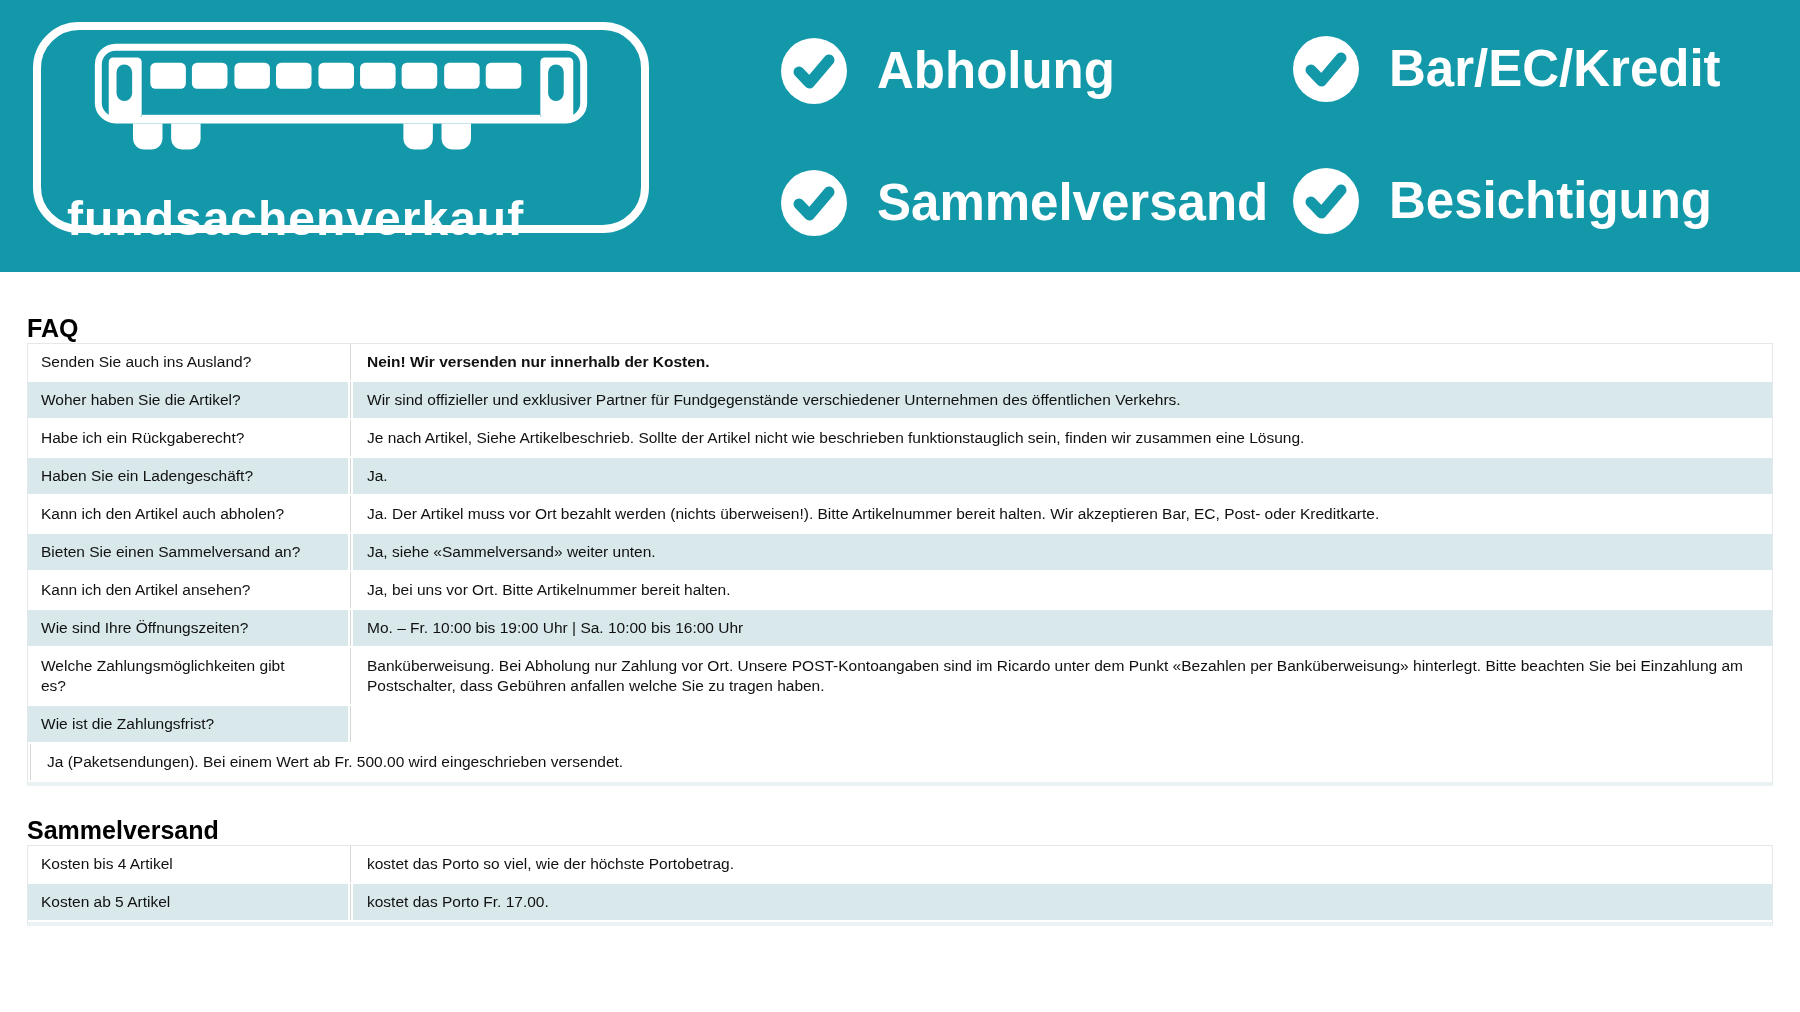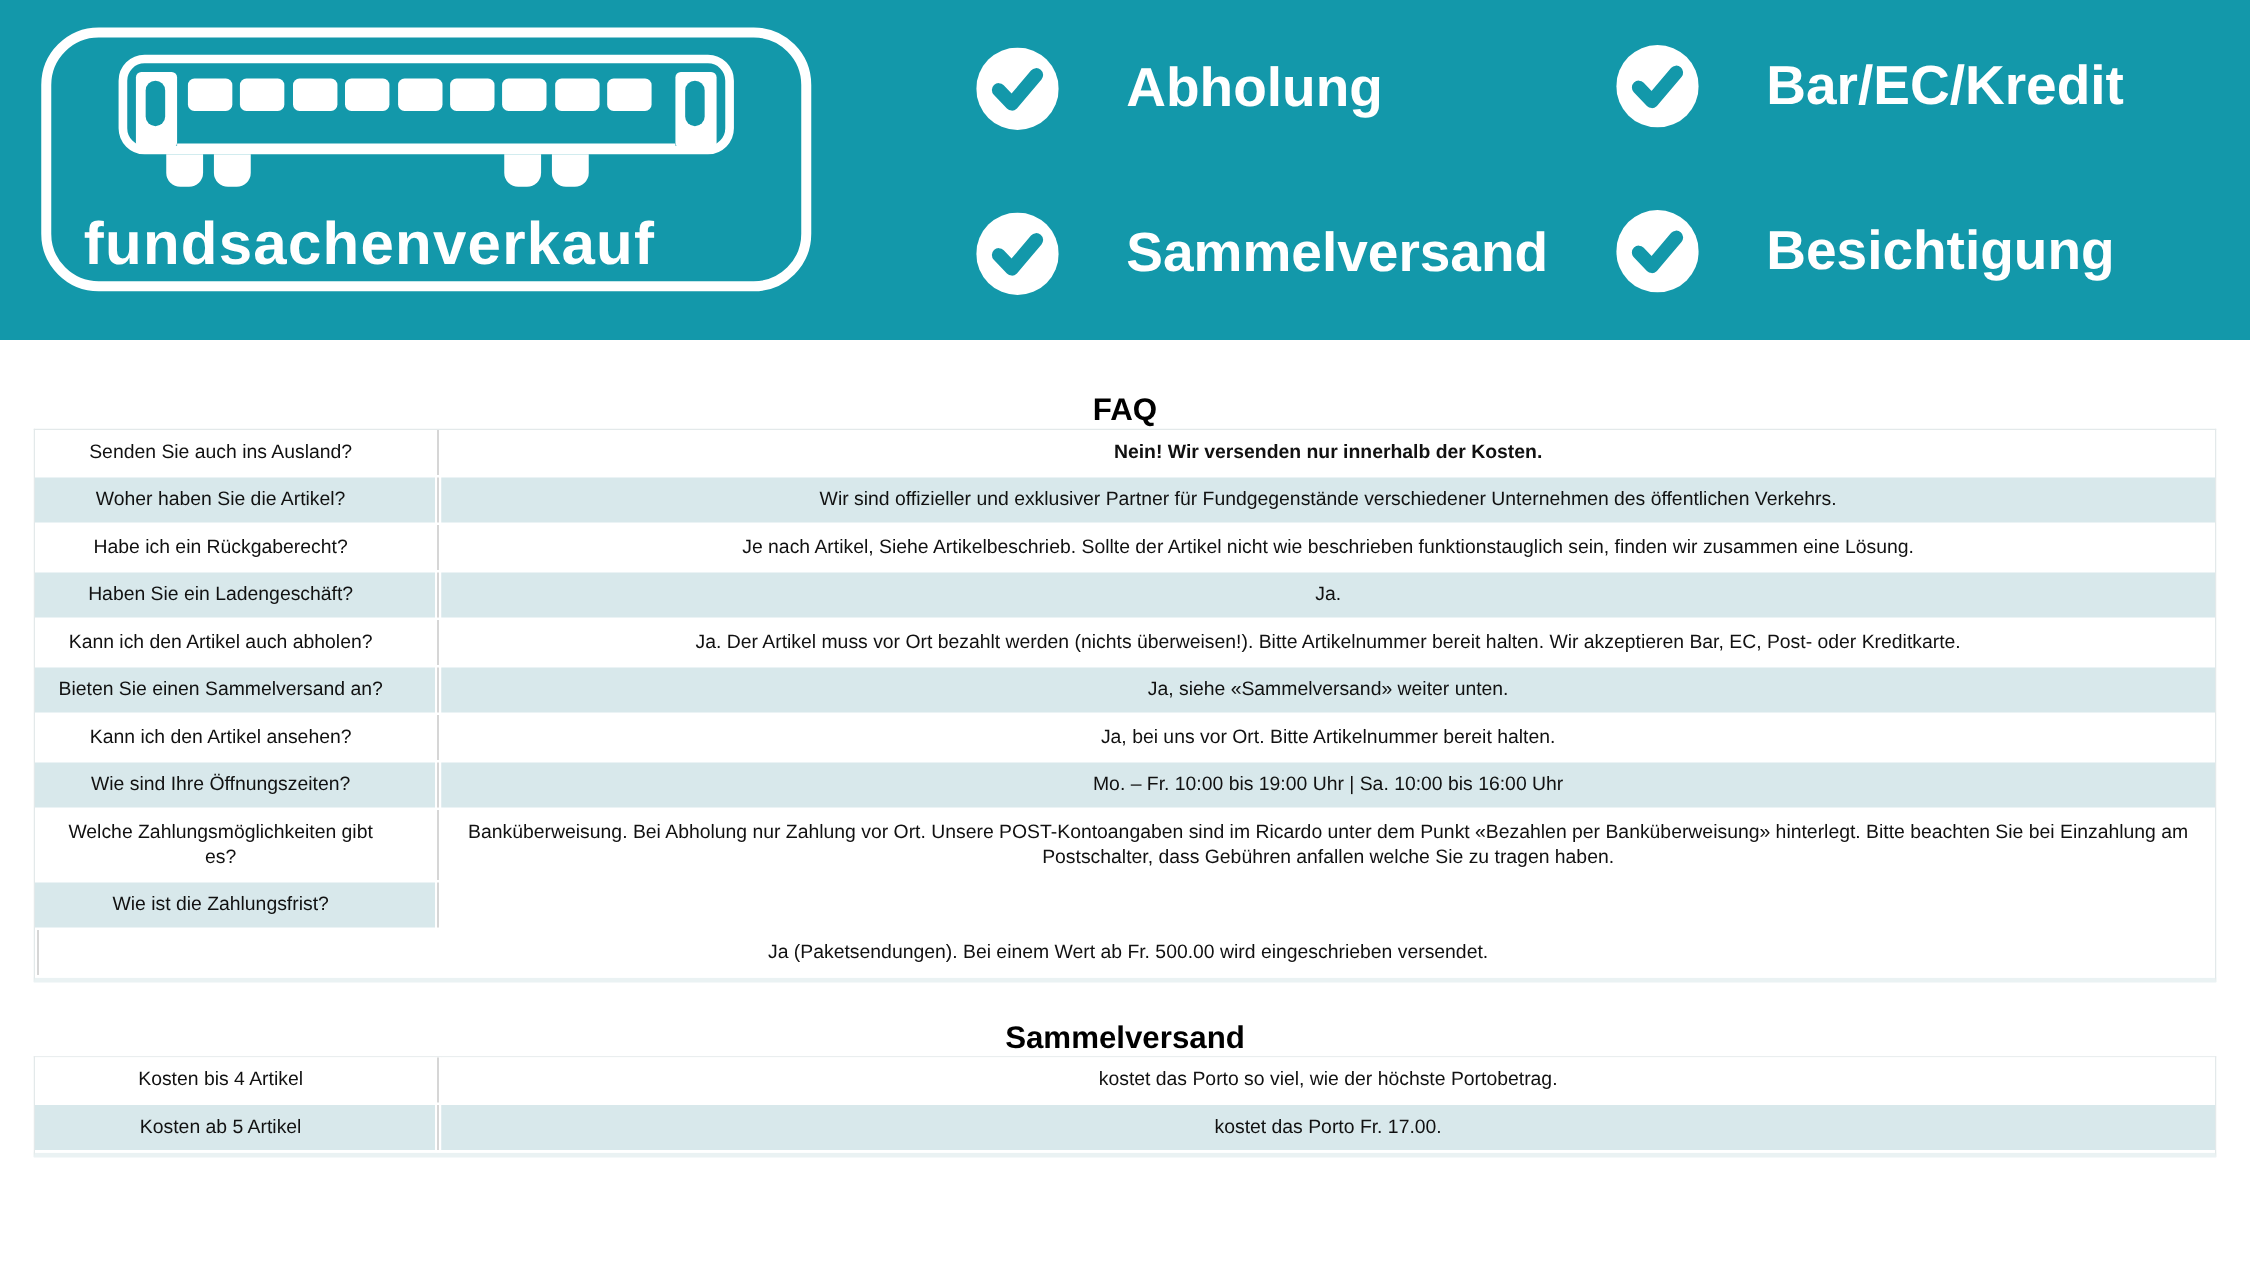--- a/index.html
+++ b/index.html
@@ -12,37 +12,37 @@
 
   
   .banner { position:relative; width:1800px; height:272px; background:#1398AA; }
 
   .logo-box {
     position:absolute; left:33px; top:22px; width:616px; height:211px;
     border:8px solid #ffffff; border-radius:46px; padding:12px 18px 8px 24px;
   }
   .train-svg { display:block; width:552px; height:130px; }
   .wordmark {
-    margin-top:0; margin-left:2px;
+    margin-top:23px; margin-left:2px;
     font-size:48px; font-weight:bold; color:#ffffff; letter-spacing:1px;
     line-height:48px; white-space:nowrap;
   }
 
   .feature { position:absolute; display:flex; align-items:center; gap:30px; }
   .feature.pos-a1 { left:781px;  top:38px; }
   .feature.pos-b1 { left:1293px; top:36px; }
   .feature.pos-a2 { left:781px;  top:170px; }
   .feature.pos-b2 { left:1293px; top:168px; }
   .check-circle { width:66px; height:66px; flex:0 0 auto; }
   .feature-label {
-    font-size:44px; font-weight:bold; color:#ffffff; line-height:66px; white-space:nowrap;margin-left:24px;
+    font-size:51px; font-weight:bold; color:#ffffff; line-height:66px; white-space:nowrap;
   }
 
   
-  .content { padding:0 27px;text-align:center; }
+  .content { padding:0 27px; }
   .section-title { font-size:25px; font-weight:bold; color:#000; line-height:29px; }
   .section-title.first { margin-top:42px; }
   .section-title.second { margin-top:30px; }
 
   .qa-table { border:1px solid #e3e9ea; border-bottom:4px solid #eaf2f3; }
   .qa-row { display:flex; align-items:stretch; background:#ffffff; border-bottom:2px solid #ffffff; }
   .qa-row:nth-child(even) .q, .qa-row:nth-child(even) .a { background:#D8E8EB; }
   .qa-row:nth-child(odd)  .q, .qa-row:nth-child(odd)  .a { background:#ffffff; }
   .q {
     flex:0 0 320px; width:320px; padding:8px 36px 8px 13px;

